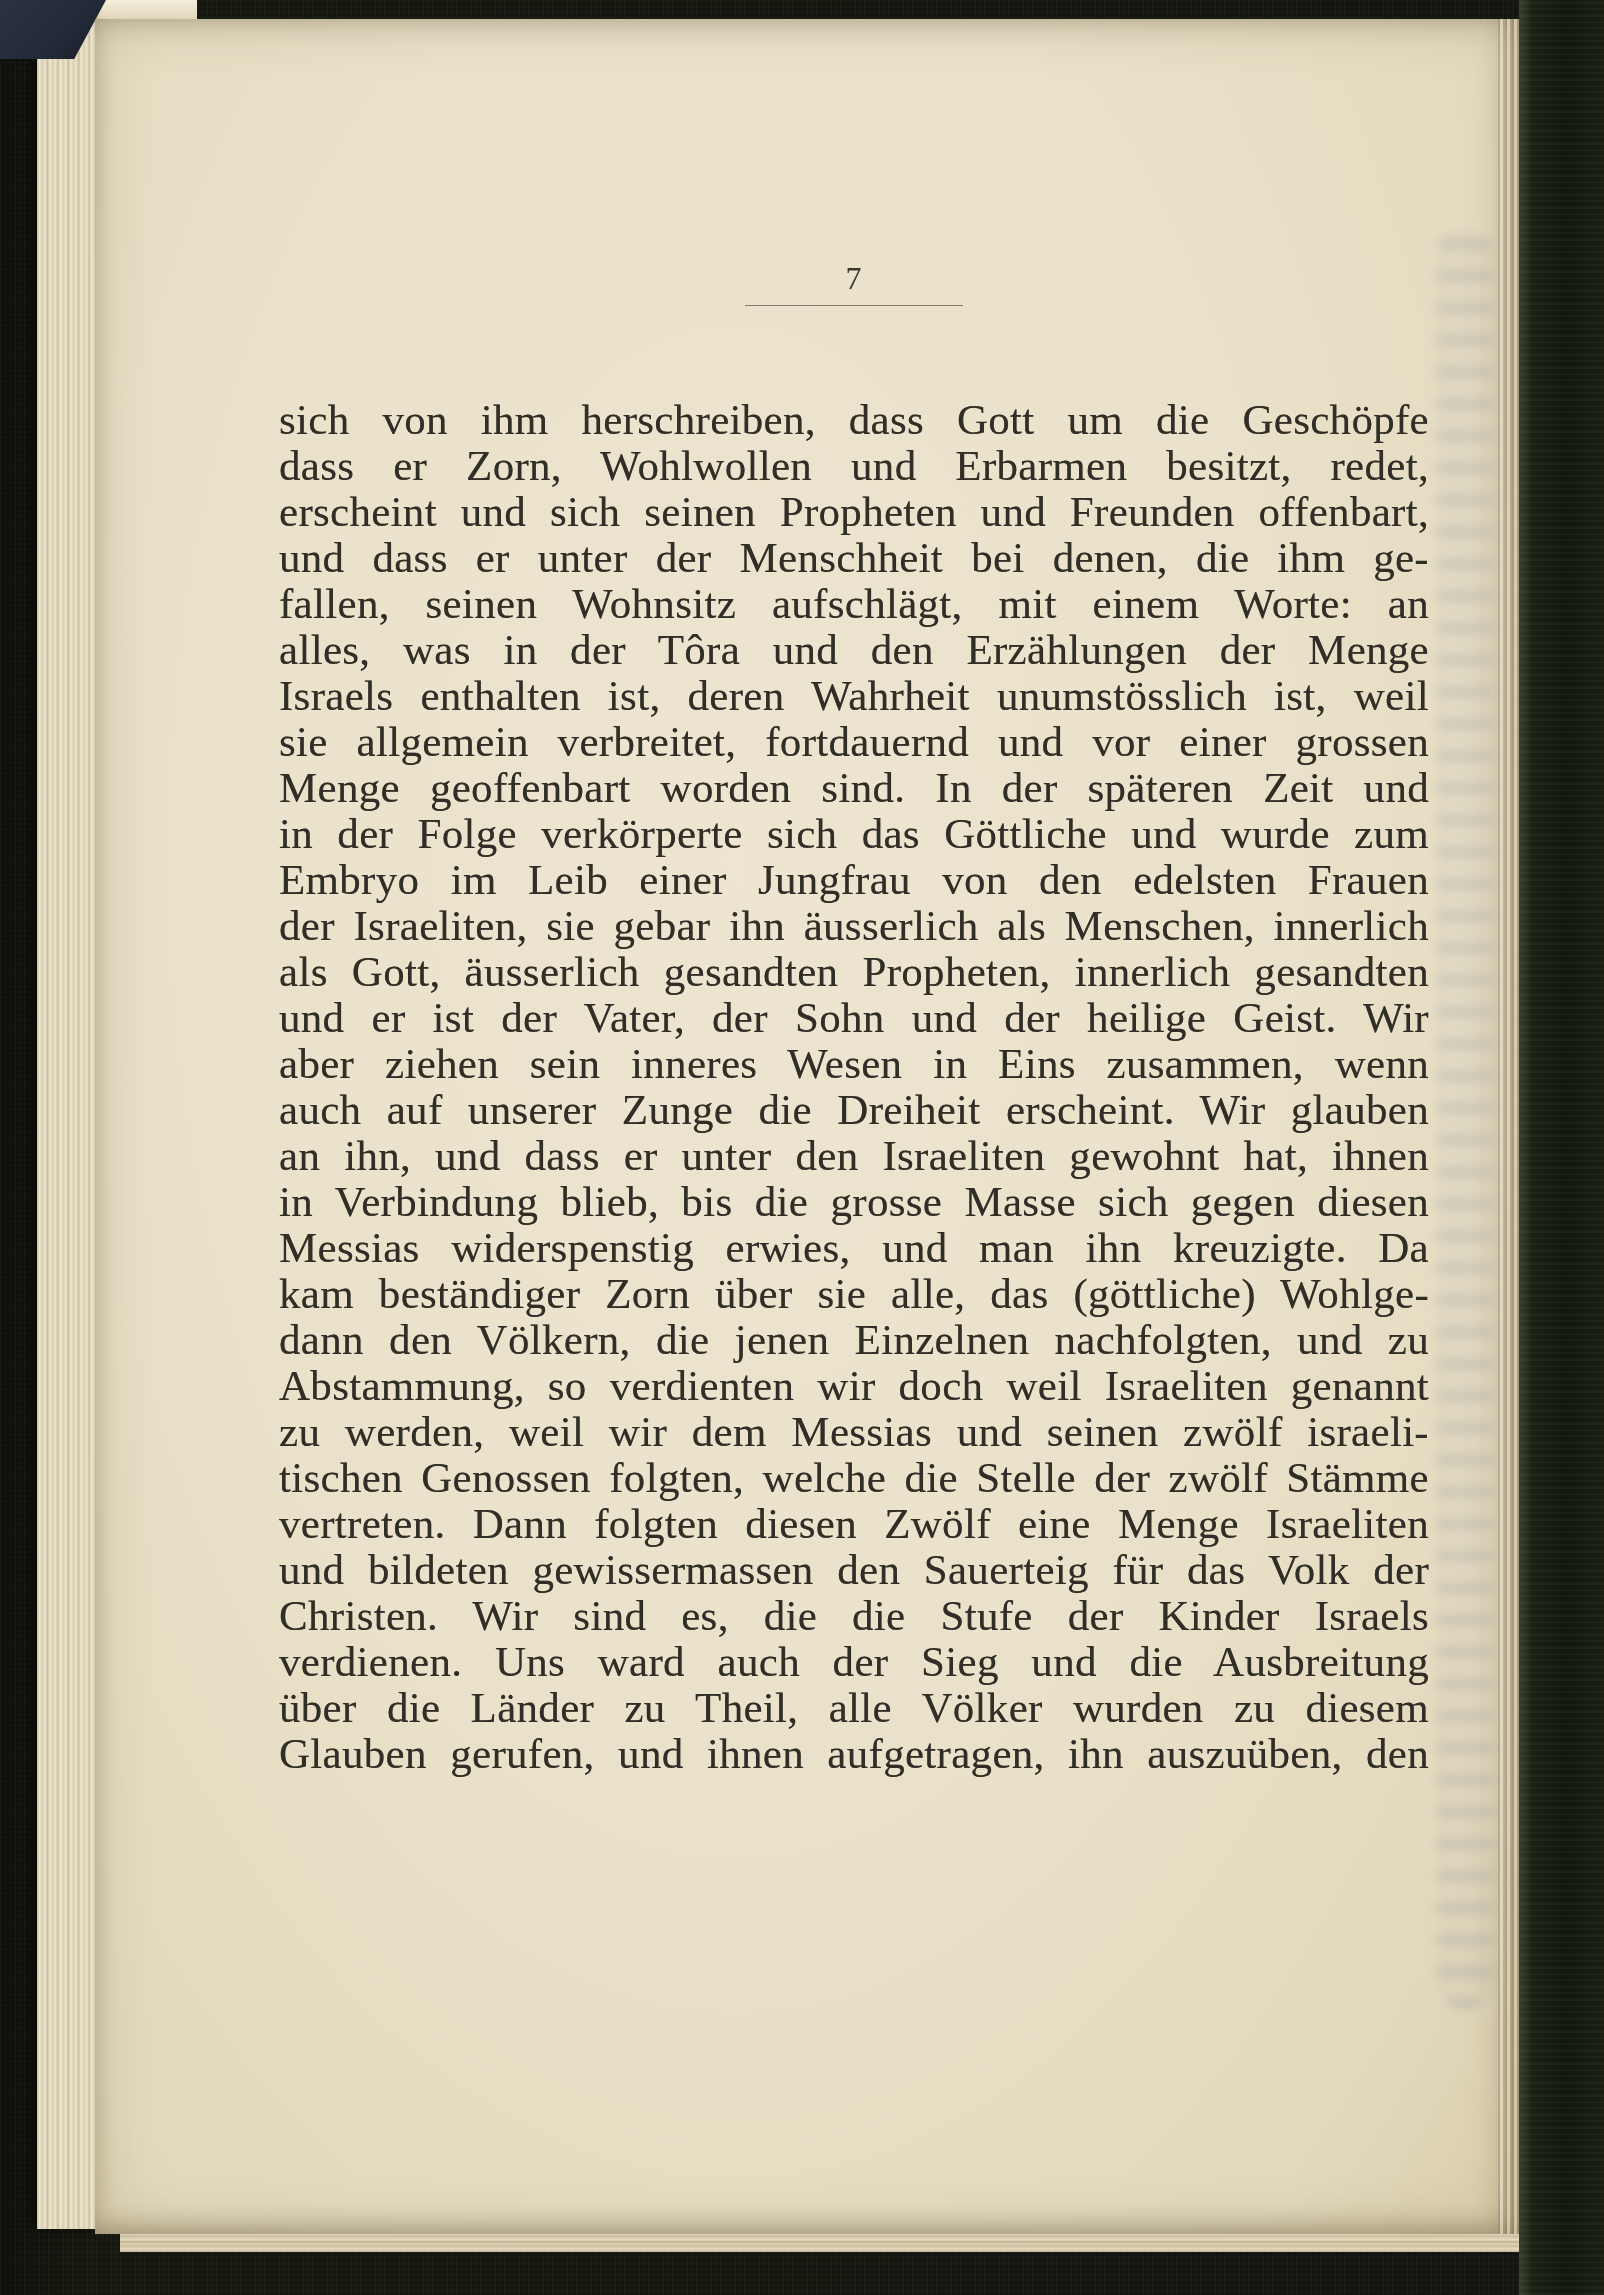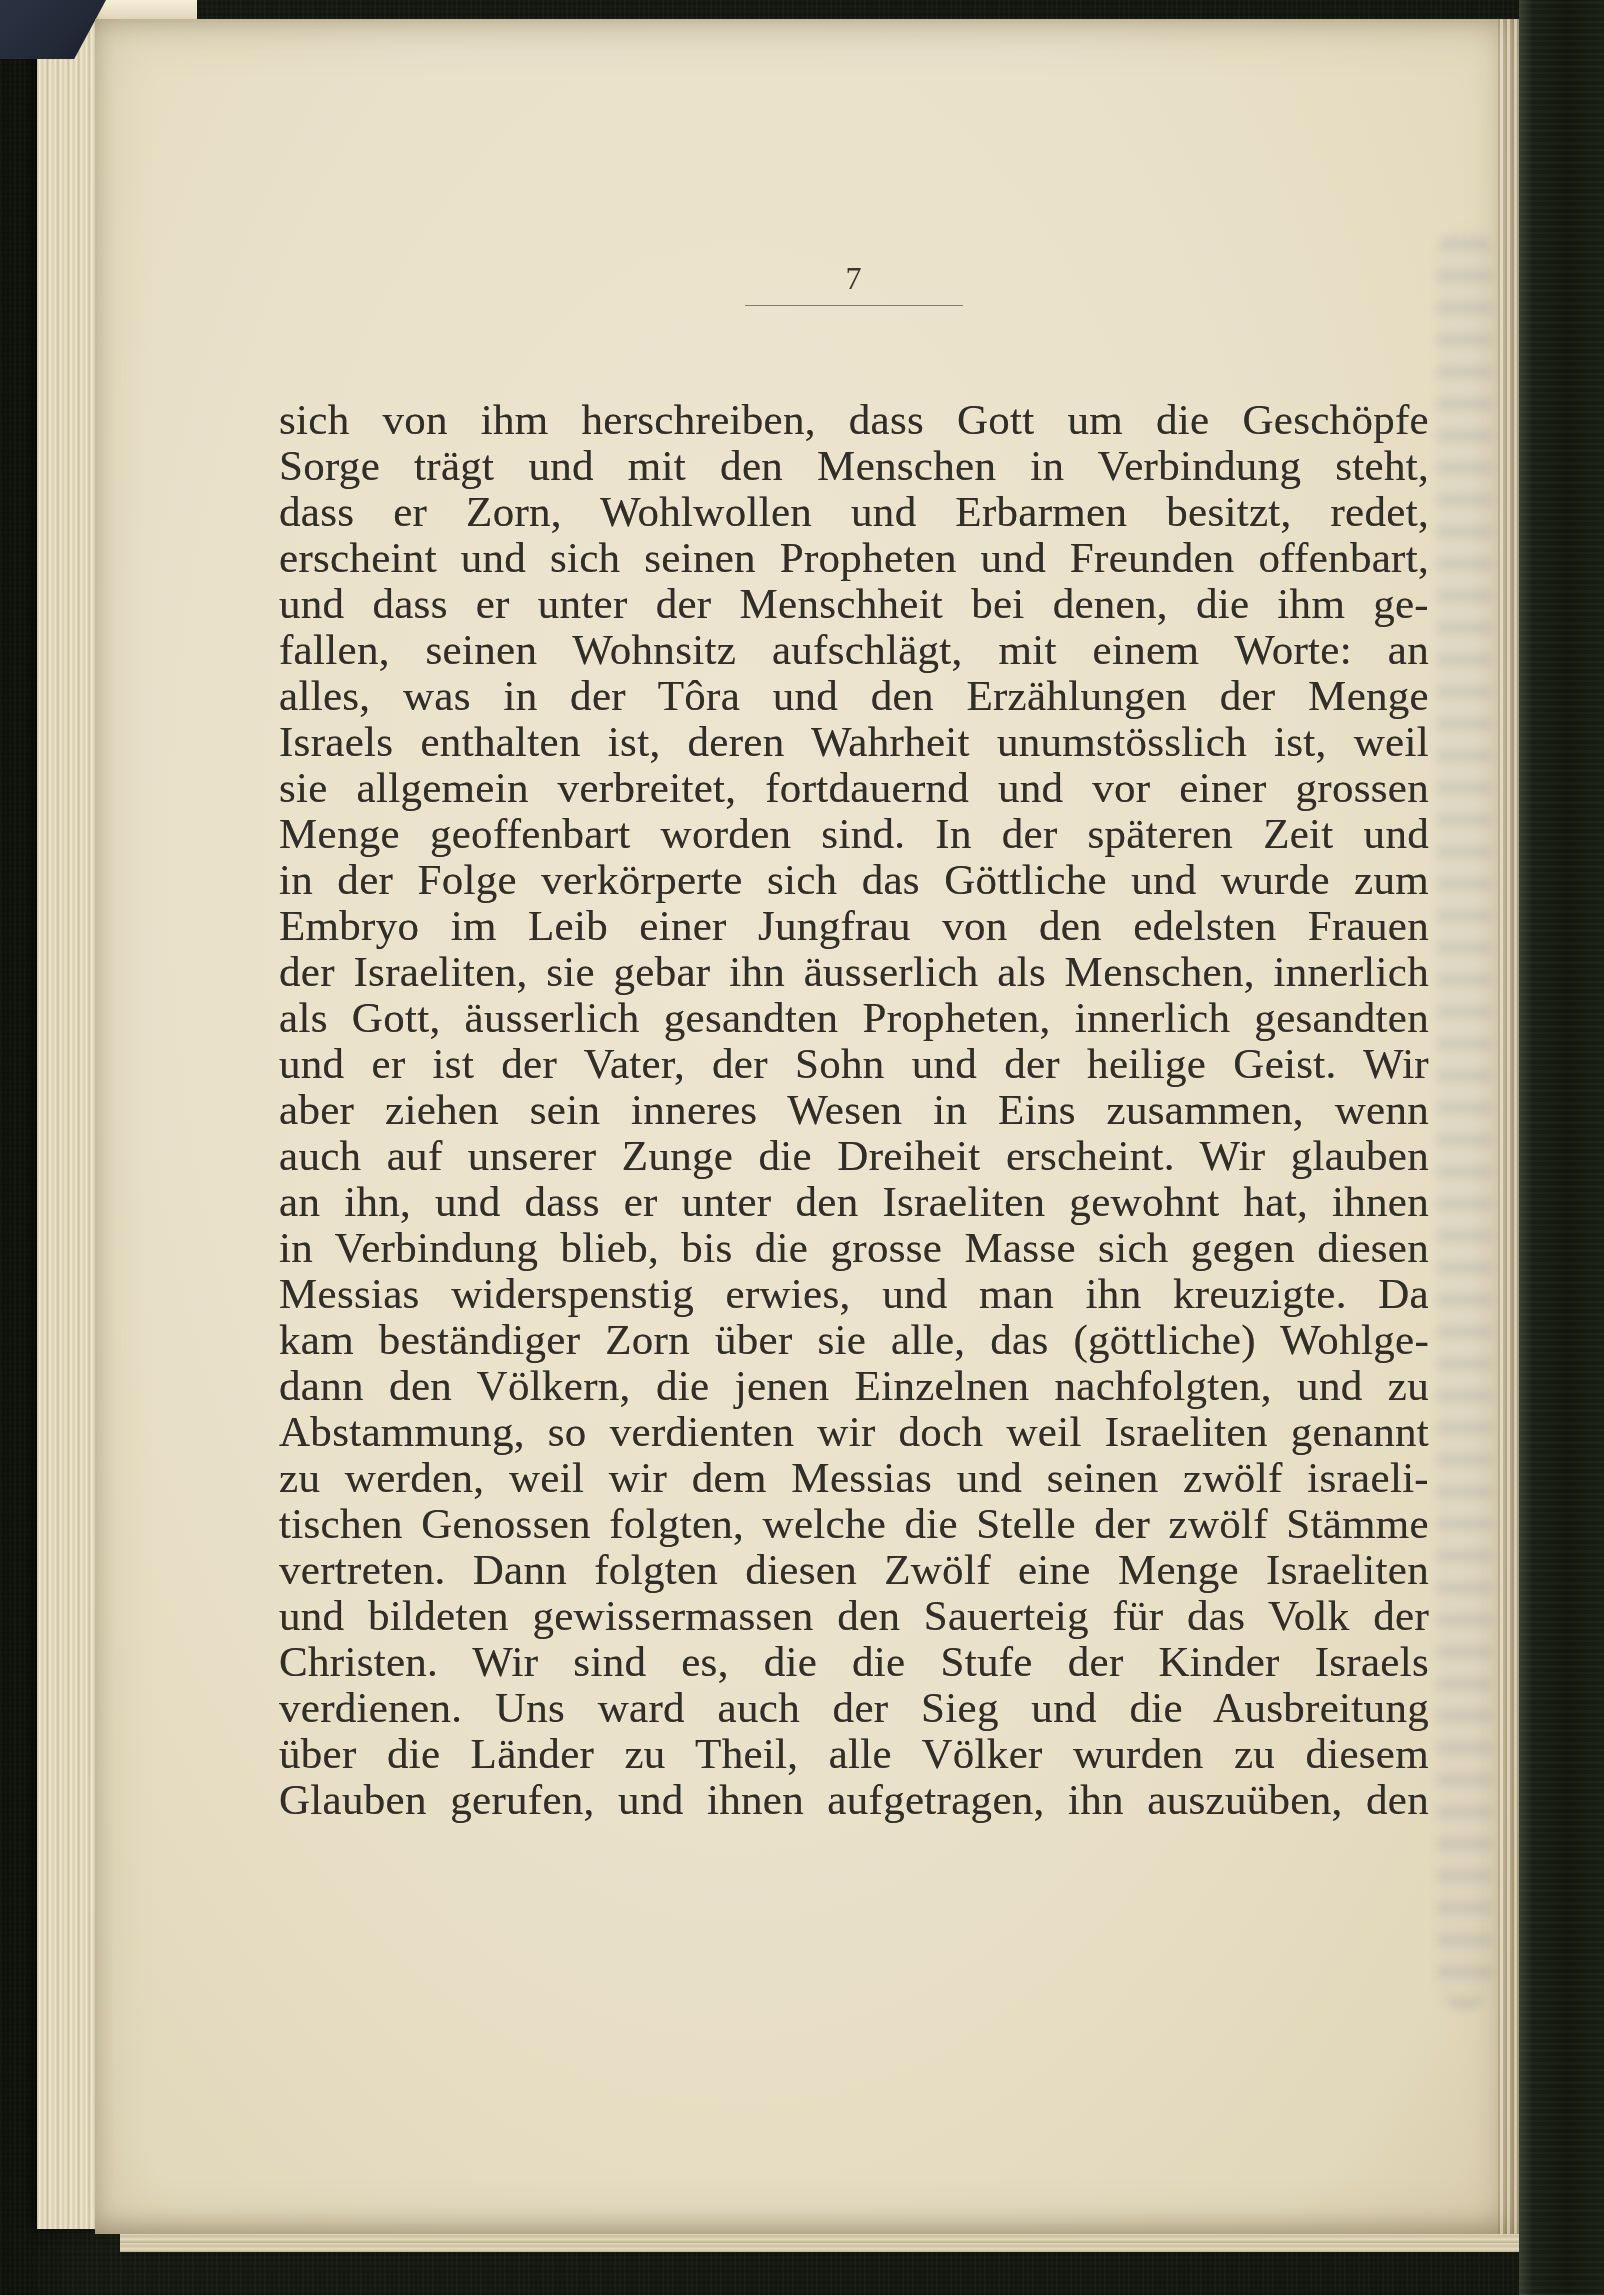--- a/index.html
+++ b/index.html
@@ -145,21 +145,20 @@
   <div class="page-edge-stack-bottom"></div>
   <div class="book-cover-right"></div>
 
   <div class="page">
     <div class="page-header">
       <div class="page-number">7</div>
       <div class="page-number-rule"></div>
     </div>
     <div class="text-block">
         <div class="text-line">sich von ihm herschreiben, dass Gott um die Geschöpfe</div>
-        <div class="text-line">Sorge trägt und mit den Menschen in Verbindung steht,</div>
         <div class="text-line">dass er Zorn, Wohlwollen und Erbarmen besitzt, redet,</div>
         <div class="text-line">erscheint und sich seinen Propheten und Freunden offenbart,</div>
         <div class="text-line">und dass er unter der Menschheit bei denen, die ihm ge-</div>
         <div class="text-line">fallen, seinen Wohnsitz aufschlägt, mit einem Worte: an</div>
         <div class="text-line">alles, was in der Tôra und den Erzählungen der Menge</div>
         <div class="text-line">Israels enthalten ist, deren Wahrheit unumstösslich ist, weil</div>
         <div class="text-line">sie allgemein verbreitet, fortdauernd und vor einer grossen</div>
         <div class="text-line">Menge geoffenbart worden sind. In der späteren Zeit und</div>
         <div class="text-line">in der Folge verkörperte sich das Göttliche und wurde zum</div>
         <div class="text-line">Embryo im Leib einer Jungfrau von den edelsten Frauen</div>

